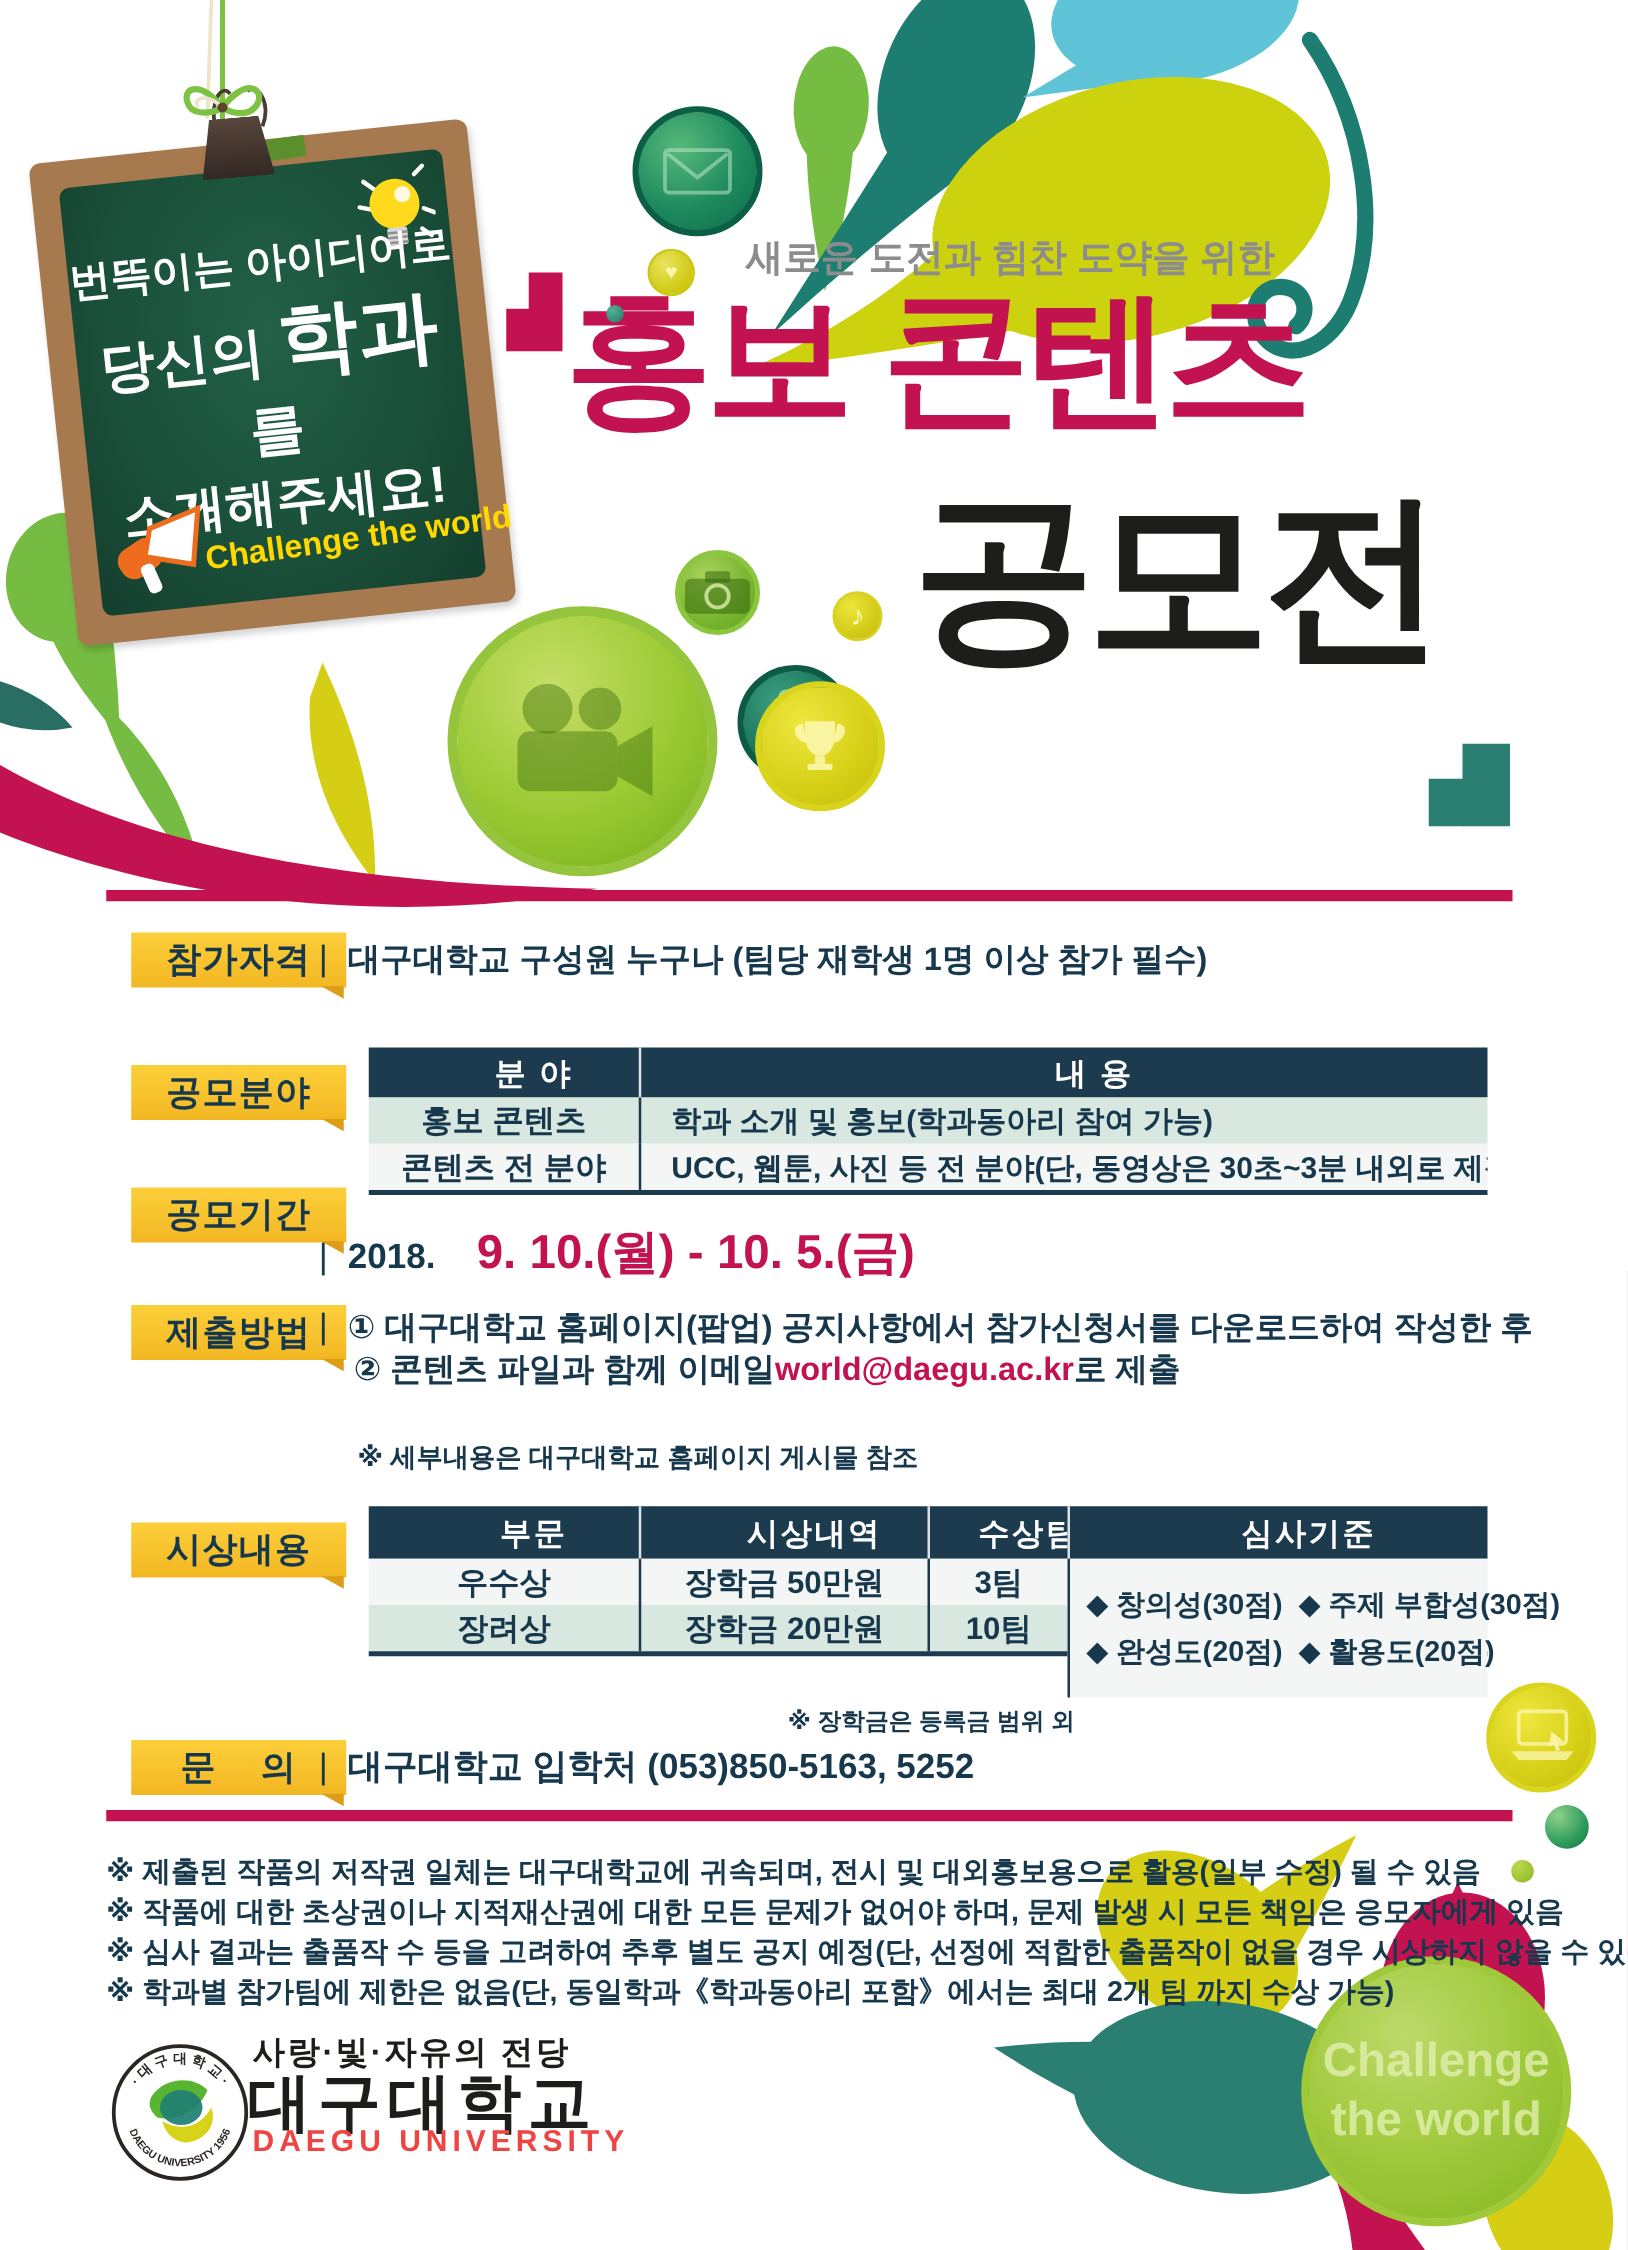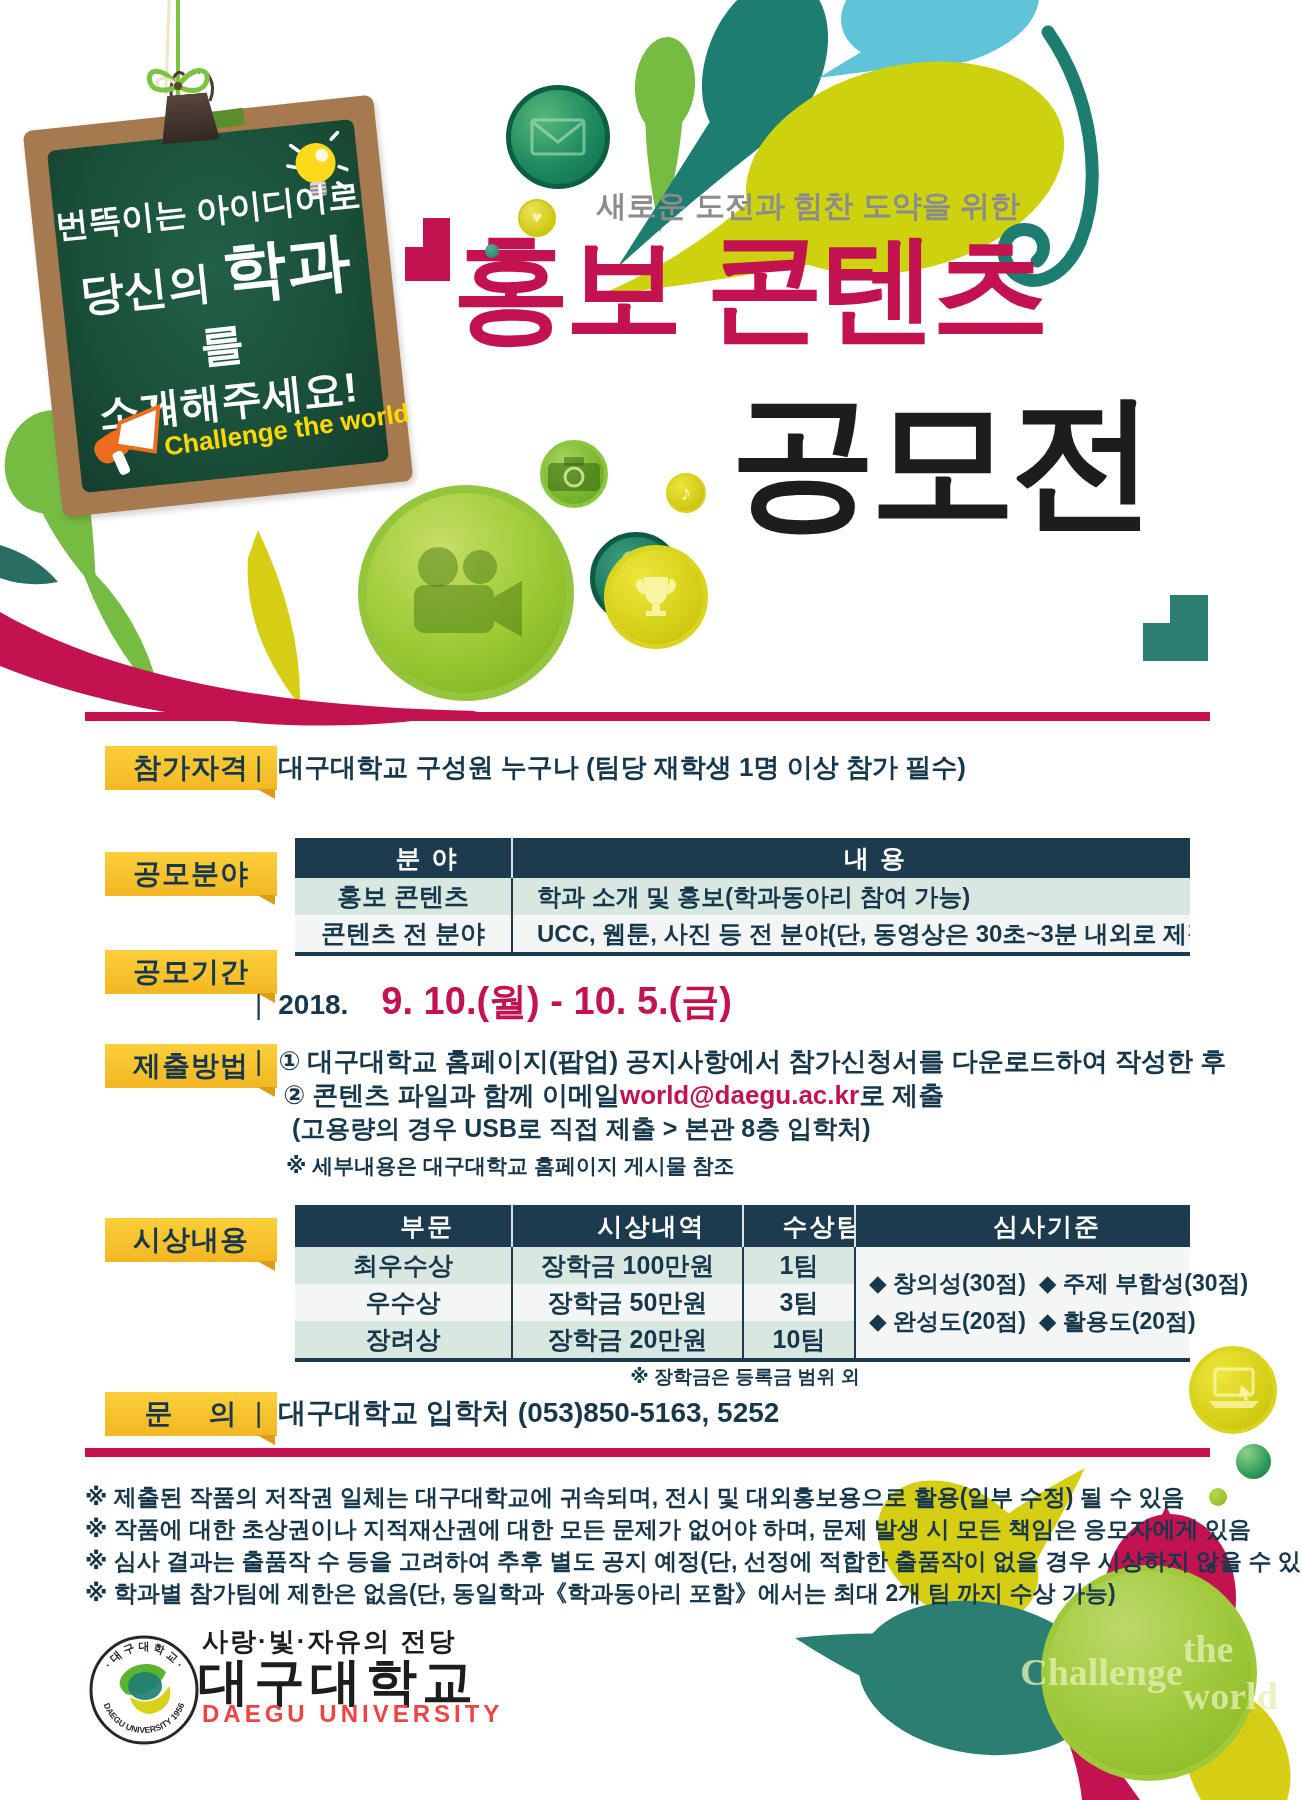--- a/index.html
+++ b/index.html
@@ -63,21 +63,21 @@
   .bub-phone{left:590px;top:532px;width:82px;height:82px;border:5px solid #0d5a45;
            background:radial-gradient(circle at 35% 30%,#3d9f7d,#17735a 60%,#0e5c47);}
   .bub-trophy{left:604px;top:545px;width:94px;height:94px;border:5px solid #d9d41e;
            background:radial-gradient(circle at 35% 30%,#eee73f,#d6cf16 60%,#c5bd0e);}
   .bub-laptop{left:1189px;top:1346px;width:80px;height:80px;border:4px solid #d9d41e;
            background:radial-gradient(circle at 35% 30%,#eee73f,#d6cf16 60%,#c5bd0e);z-index:2;}
   .ball-green{left:1236px;top:1444px;width:35px;height:35px;background:radial-gradient(circle at 30% 25%,#8fd08a,#2e9d5c 60%,#157247);}
   .dot-lime{left:1209px;top:1488px;width:18px;height:18px;background:radial-gradient(circle at 30% 25%,#b8d84e,#8db827);}
   .challenge{left:1041px;top:1565px;width:204px;height:204px;border:6px solid #9fc938;
            background:radial-gradient(circle at 38% 28%,#bcd96a,#a3cb41 45%,#8cbc28 85%);
-           flex-direction:row;z-index:2;font-family:Liberation Serif, serif;}
+           flex-direction:column;z-index:2;}
   .challenge .cl{font-size:38px;font-weight:800;color:rgba(227,240,175,0.78);line-height:1.25;}
 
   
   .divider{position:absolute;left:85px;width:1125px;height:9px;background:#c31250;z-index:4;}
   .badge{position:absolute;left:105px;width:172px;height:44px;background:linear-gradient(180deg,#fccf3a,#f2b723);
          display:flex;align-items:center;justify-content:center;z-index:5;}
   .badge span{font-weight:800;font-size:28px;color:#17384c;letter-spacing:1px;white-space:pre;}
   .badge::after{content:"";position:absolute;right:2px;bottom:-9px;width:0;height:0;
                 border-top:10px solid #dd9d18;border-left:18px solid transparent;}
   .sec-line{position:absolute;display:flex;align-items:baseline;color:#17384c;font-weight:700;font-size:26px;
@@ -308,41 +308,33 @@
     </div>
   <div class="sec-line" style="left:255px;top:1044px">
     <span class="pipe">|</span>
     <span>① 대구대학교 홈페이지(팝업) 공지사항에서 참가신청서를 다운로드하여 작성한 후</span>
   </div>
   <div class="sec-line" style="left:283px;top:1078px">
     <span>② 콘텐츠 파일과 함께 이메일 </span>
     <span class="crimson">world@daegu.ac.kr</span>
     <span>로 제출</span>
   </div>
-  <div class="sec-line" style="left:292px;top:1112px;font-size:25px">
-    <span>(고용량의 경우 USB로 직접 제출 &gt; 본관 8층 입학처)</span>
-  </div>
   <div class="sec-line sub-note" style="left:286px;top:1152px">
     <span>※ 세부내용은 대구대학교 홈페이지 게시물 참조</span>
   </div>
 
   <div class="badge" style="top:1218px">
       <span>시상내용</span>
     </div>
   <div class="tbl" style="top:1205px">
     <div class="tr hdr" style="height:42px">
       <div class="td" style="width:216px">부문</div>
       <div class="td vline" style="width:231px">시상내역</div>
       <div class="td vline" style="width:112px">수상팀</div>
       <div class="td vline" style="width:336px">심사기준</div>
-    </div>
-    <div class="tr mint" style="height:37px;width:559px">
-      <div class="td" style="width:216px">최우수상</div>
-      <div class="td vline" style="width:231px">장학금 100만원</div>
-      <div class="td vline" style="width:112px">1팀</div>
     </div>
     <div class="tr lite" style="height:37px;width:559px">
       <div class="td" style="width:216px">우수상</div>
       <div class="td vline" style="width:231px">장학금 50만원</div>
       <div class="td vline" style="width:112px">3팀</div>
     </div>
     <div class="tr mint" style="height:37px;width:559px">
       <div class="td" style="width:216px">장려상</div>
       <div class="td vline" style="width:231px">장학금 20만원</div>
       <div class="td vline" style="width:112px">10팀</div>

